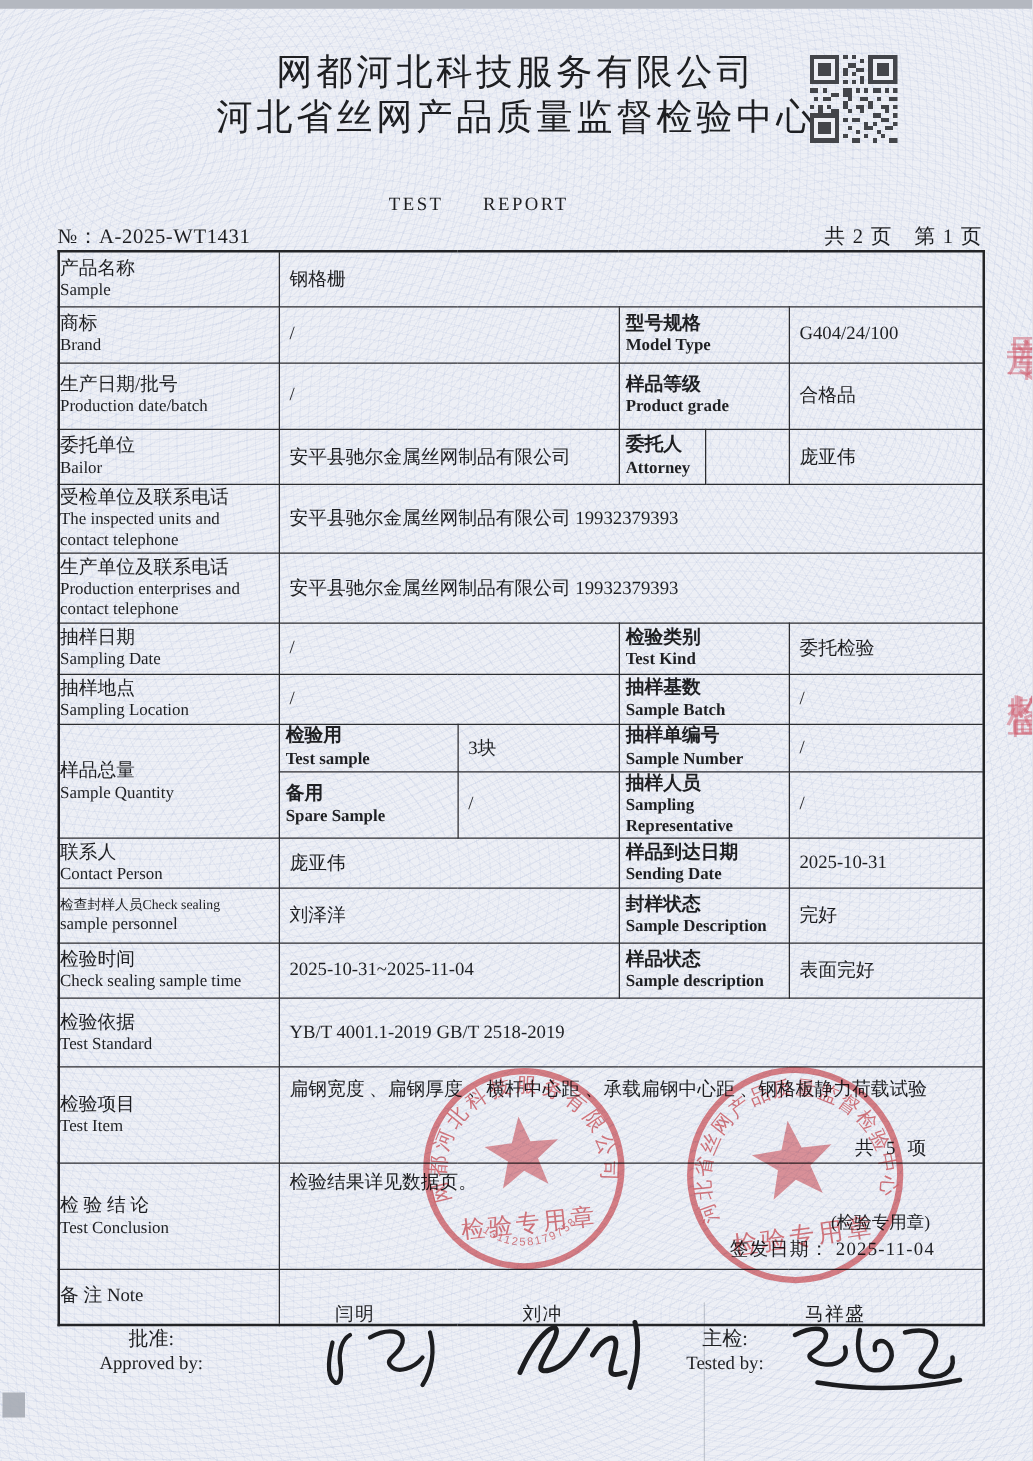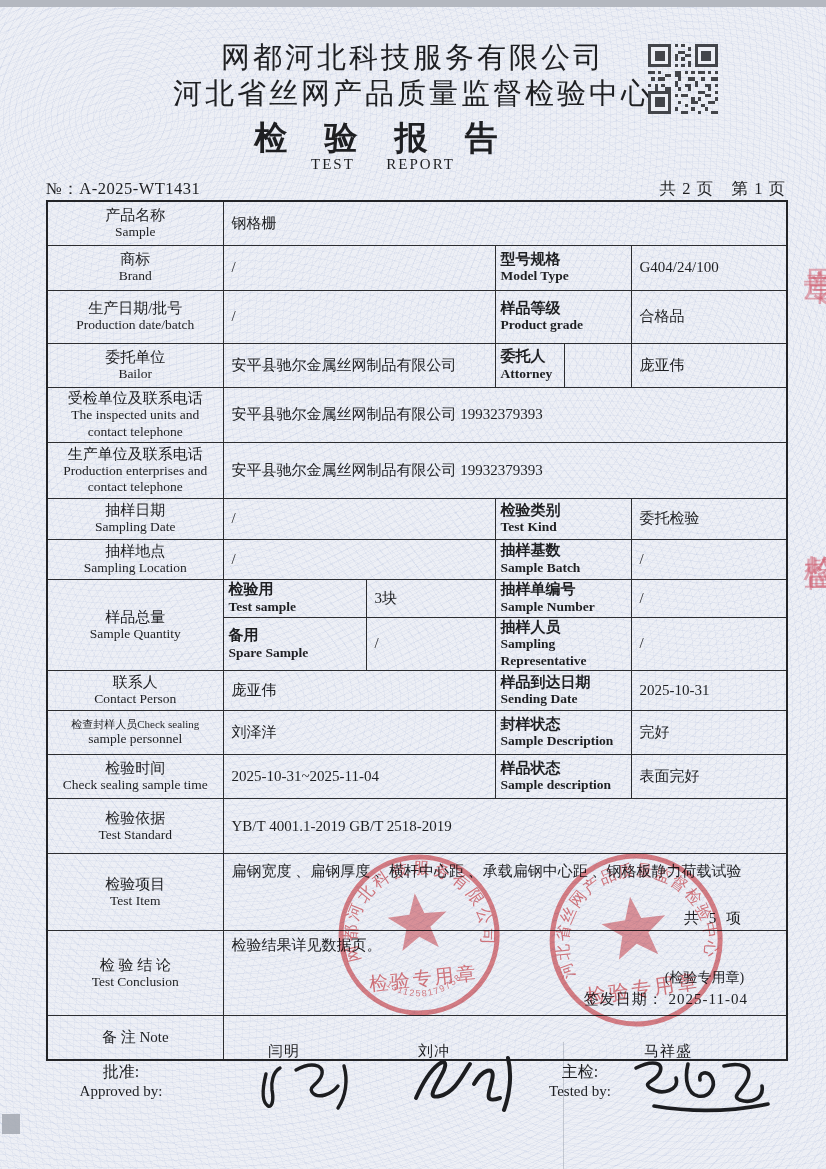--- a/index.html
+++ b/index.html
@@ -30,21 +30,21 @@
 
   .report-line{position:absolute;top:178px;left:46px;width:740px;font-size:16.5px;}
   .report-no{position:absolute;left:0;top:0;letter-spacing:.5px;}
   .pages{position:absolute;right:0;top:0;letter-spacing:1px;}
 
   
   table.report{position:absolute;left:46px;top:200px;width:740px;
     border-collapse:collapse;table-layout:fixed;}
   table.report td{border:1.5px solid #2c2d30;padding:0;vertical-align:middle;overflow:hidden;}
   table.report{border:2px solid #232427;}
-  .lbl{text-align:center;line-height:1.2;font-family:Liberation Serif, serif;}
+  .lbl{text-align:left;line-height:1.2;font-family:Liberation Serif, serif;}
   .lbl .zh{font-size:15px;}
   .lbl .en{font-size:13.5px;}
   .lbl-left{text-align:left;padding-left:5px !important;line-height:1.25;font-weight:bold;}
   .lbl-left .zh{font-size:15px;}
   .lbl-left .en{font-size:13.5px;}
   .val{font-size:15px;padding-left:8px !important;}
   .val-top{vertical-align:top !important;padding-top:4px !important;}
   .cell-item{position:relative;height:100%;}
   .item-count{position:absolute;right:42px;bottom:2px;font-size:15px;letter-spacing:3px;}
   .item-text{padding:4px 8px 0 8px;font-size:15px;}
@@ -74,21 +74,20 @@
 </head>
 <body>
 
 <div class="page">
   <div class="strip"></div>
   <div class="corner-mark"></div>
   <div class="crease"></div>
 
   <div class="co-line co1">网都河北科技服务有限公司</div>
   <div class="co-line co2">河北省丝网产品质量监督检验中心</div>
-  <div class="title">检 验 报 告</div>
   <div class="subtitle">TEST REPORT</div>
 
   <svg class="qr" viewBox="0 0 21 21" shape-rendering="crispEdges">
     <g fill="#43454a">
       <rect x="0" y="0" width="7" height="7"></rect>
         <rect x="14" y="0" width="7" height="7"></rect>
         <rect x="0" y="14" width="7" height="7"></rect>
       <rect x="1" y="1" width="5" height="5" fill="#edeff5"></rect>
         <rect x="15" y="1" width="5" height="5" fill="#edeff5"></rect>
         <rect x="1" y="15" width="5" height="5" fill="#edeff5"></rect>

